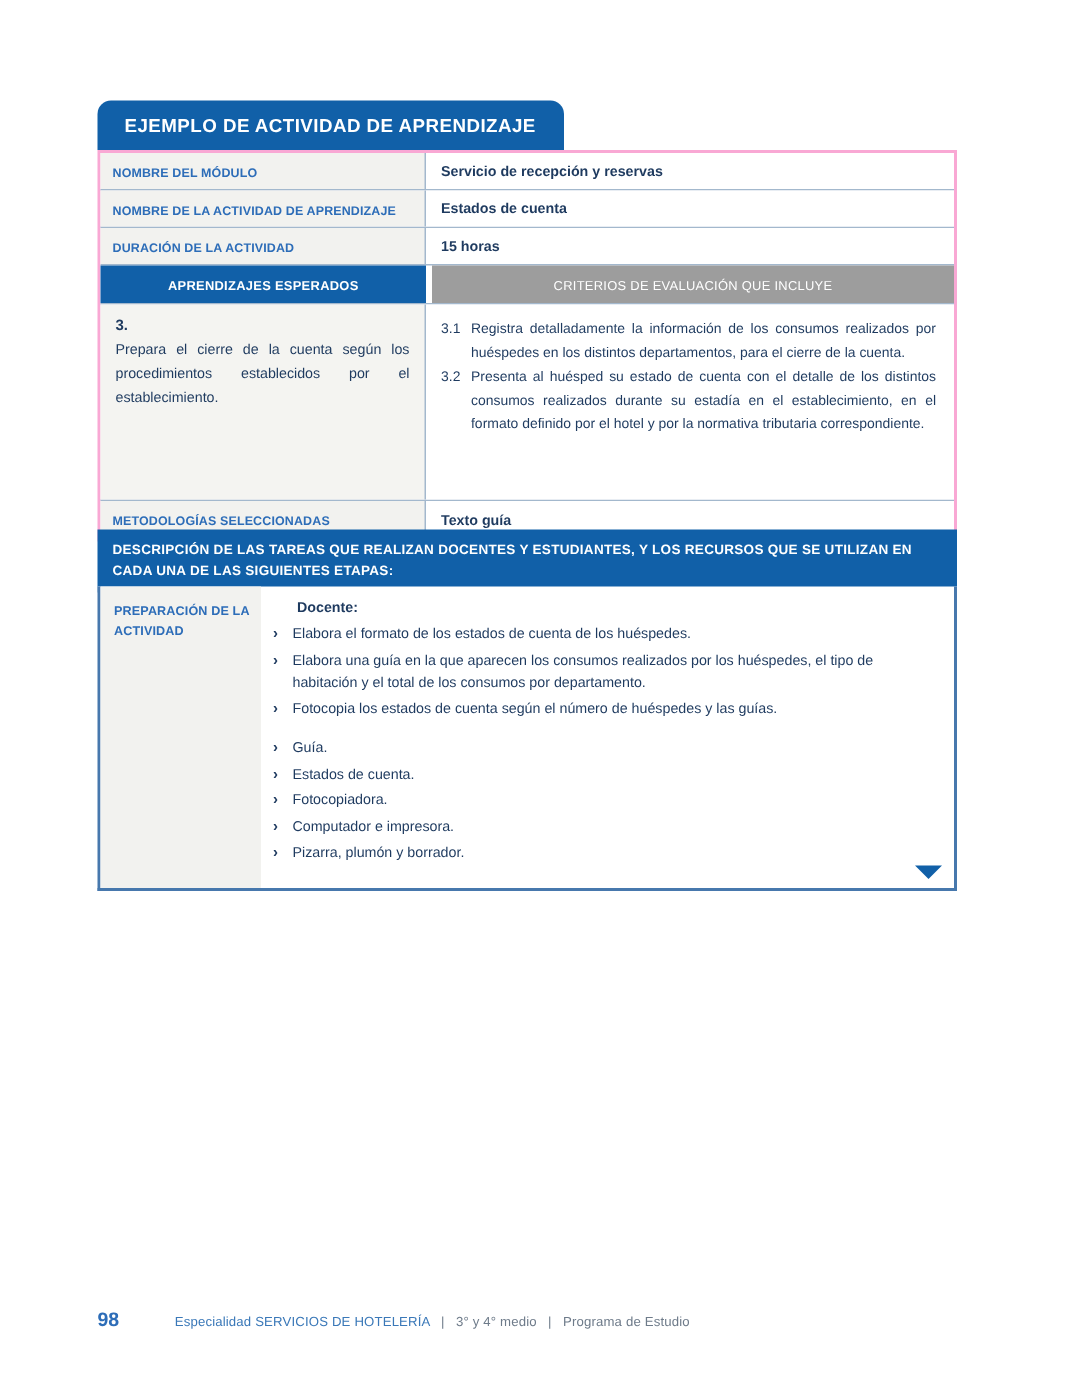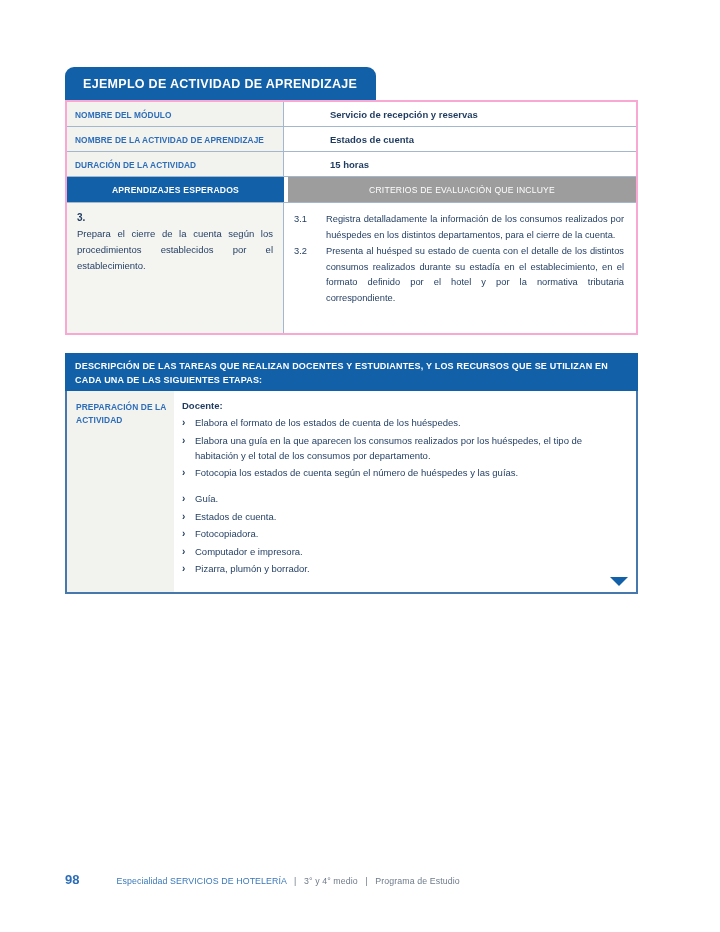--- a/index.html
+++ b/index.html
@@ -25,21 +25,21 @@
   }
   .trow{display:grid;grid-template-columns:217px 1fr;border-top:1px solid #a3b8cd;}
   .trow:first-child{border-top:none;}
   .cell-label{
     background:#f2f2ef;color:#2d6db8;font-size:8.3px;font-weight:bold;
     padding:7px 8px 6px 8px;display:flex;align-items:center;
     border-right:1px solid #a3b8cd;box-sizing:border-box;letter-spacing:.1px;
   }
   .cell-value{
     background:#fff;color:#1e3a5f;font-size:9.5px;font-weight:bold;
-    padding:7px 10px 6px 10px;display:flex;align-items:center;box-sizing:border-box;margin-left:36px;
+    padding:7px 10px 6px 10px;display:flex;align-items:center;box-sizing:border-box;
   }
   .trow.info{min-height:22px;}
 
   
   .trow.heads{min-height:25px;border-top:1px solid #a3b8cd;background:#fff;grid-column-gap:4px;}
   .head-left{
     background:#1160a8;color:#fff;font-size:8.6px;font-weight:bold;
     display:flex;align-items:center;justify-content:center;text-align:center;
     padding:6px 4px;letter-spacing:.2px;
   }
@@ -51,21 +51,21 @@
 
   
   .trow.body{min-height:130px;}
   .cell-learning{
     background:#f4f4f1;border-right:1px solid #a3b8cd;padding:9px 10px;
     box-sizing:border-box;color:#1e3a5f;
   }
   .learning-num{font-size:10px;font-weight:bold;color:#1e3a5f;margin-bottom:3px;}
   .learning-text{font-size:9.5px;line-height:1.7;text-align:justify;color:#1e3a5f;}
   .cell-criteria{background:#fff;padding:9px 12px 9px 10px;box-sizing:border-box;}
-  .crit{display:grid;grid-template-columns:20px 1fr;column-gap:12px;margin-bottom:1px;}
+  .crit{display:grid;grid-template-columns:20px 1fr;column-gap:0;margin-bottom:1px;}
   .crit-num{font-size:9.3px;color:#1e3a5f;line-height:1.68;}
   .crit-text{font-size:9.3px;color:#1e3a5f;line-height:1.68;text-align:justify;}
 
   
   .trow.method{min-height:25px;}
 
   
   .band{
     position:absolute;left:65px;top:353px;width:573px;box-sizing:border-box;
     background:#1160a8;color:#fff;padding:7px 10px 7px 10px;
@@ -76,21 +76,21 @@
   .section2{
     position:absolute;left:65px;top:391px;width:573px;height:203px;box-sizing:border-box;
     border:2px solid #4778ad;border-top:none;background:#fff;
     display:grid;grid-template-columns:107px 1fr;
   }
   .prep-label{
     background:#f2f2ef;color:#2d6db8;font-size:8.4px;font-weight:bold;
     padding:10px 6px 16px 9px;line-height:1.6;letter-spacing:.1px;box-sizing:border-box;
   }
   .prep-content{padding:9px 16px 0 8px;box-sizing:border-box;position:relative;}
-  .group-title{font-size:9.5px;font-weight:bold;color:#1e3a5f;margin:0 0 4px 0;}
+  .group-title{font-size:9.5px;font-weight:bold;color:#1e3a5f;margin:0 0 4px 16px;}
   .blist{margin:0 0 11px 0;}
   .bitem{display:grid;grid-template-columns:11px 1fr;column-gap:2px;margin-bottom:2px;}
   .bullet{color:#1e3a5f;font-size:10px;line-height:1.55;font-weight:bold;}
   .bitem-text{font-size:9.5px;color:#1e3a5f;line-height:1.6;}
   .cont-arrow{
     position:absolute;right:8px;bottom:6px;width:0;height:0;
     border-left:9px solid transparent;border-right:9px solid transparent;
     border-top:9px solid #1160a8;
   }
 
@@ -143,20 +143,24 @@
           <div class="crit-num">3.1</div>
           <div class="crit-text">Registra detalladamente la información de los consumos realizados por huéspedes en los distintos departamentos, para el cierre de la cuenta.</div>
         </div>
         <div class="crit">
           <div class="crit-num">3.2</div>
           <div class="crit-text">Presenta al huésped su estado de cuenta con el detalle de los distintos consumos realizados durante su estadía en el establecimiento, en el formato definido por el hotel y por la normativa tributaria correspondiente.</div>
         </div>
       </div>
     </div>
 
+    <div class="trow method">
+      <div class="cell-label">METODOLOGÍAS SELECCIONADAS</div>
+      <div class="cell-value">Texto guía</div>
+    </div>
 
   </div>
 
   <div class="band">DESCRIPCIÓN DE LAS TAREAS QUE REALIZAN DOCENTES Y ESTUDIANTES, Y LOS RECURSOS QUE SE UTILIZAN EN CADA UNA DE LAS SIGUIENTES ETAPAS:</div>
 
   <div class="section2">
     <div class="prep-label">PREPARACIÓN DE LA ACTIVIDAD</div>
     <div class="prep-content">
 
       <div class="group-title">Docente:</div>

